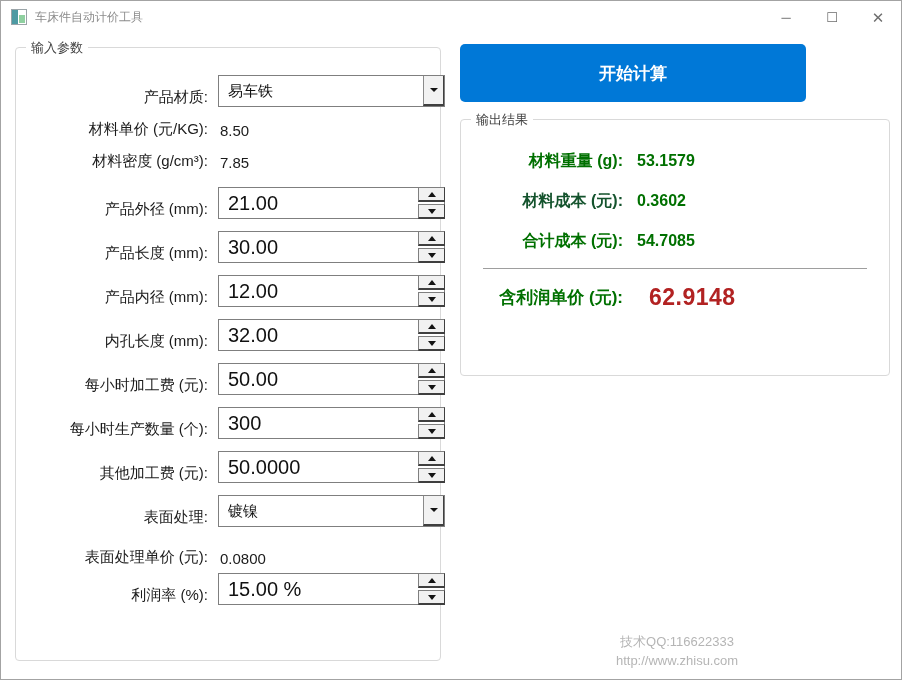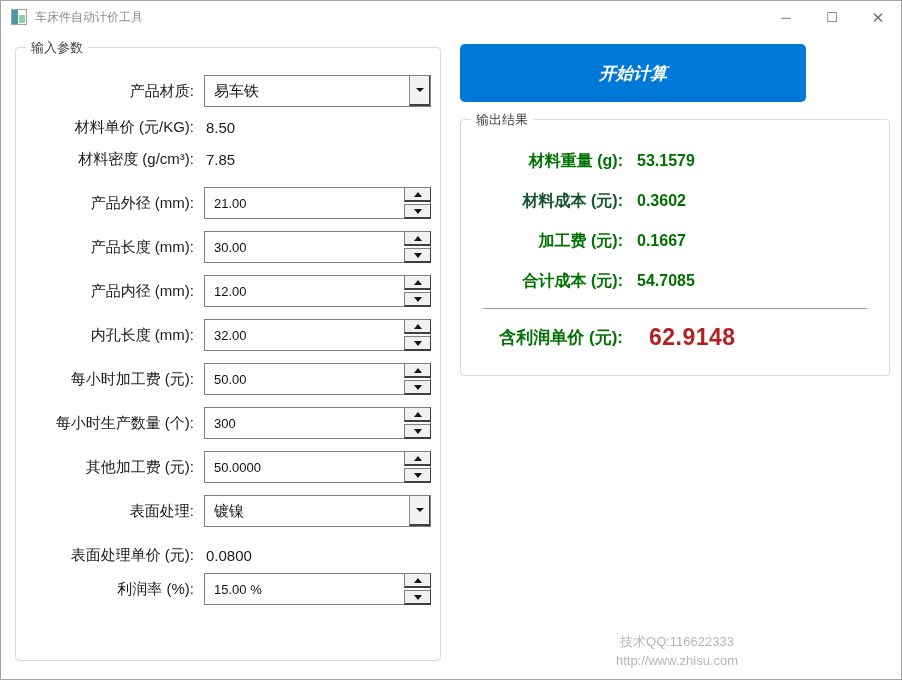--- a/index.html
+++ b/index.html
@@ -29,39 +29,39 @@
   .win-btn .glyph{line-height:1;}
   .win-btn.close{font-size:15px;}
   
   .groupbox{
     position:absolute;border:1px solid #d9d9d9;border-radius:4px;background:#ffffff;box-sizing:border-box;
   }
   .groupbox .legend{
     position:absolute;top:-9px;left:10px;background:#ffffff;padding:0 5px;
     font-size:13px;color:#3f3f3f;
   }
-  #input-group{left:14px;top:46px;width:426px;height:614px;padding:27px 0 0 10px;}
-  
-  .row{display:flex;align-items:center;}
+  #input-group{left:14px;top:46px;width:426px;height:614px;padding:27px 0 0 24px;}
+  
+  .row{display:flex;align-items:flex-end;}
   .row .lbl{
     width:168px;text-align:right;font-size:15px;color:#1b1b1b;flex:none;margin-right:10px;white-space:nowrap;
   }
   .row.h32{height:32px;}
   .row.hstatic{height:24px;}
   .mb8{margin-bottom:8px;}  .mb16{margin-bottom:16px;}
   .mb12{margin-bottom:12px;} .mb6{margin-bottom:6px;} .mb14{margin-bottom:14px;}
   .static-val{font-size:15px;color:#1b1b1b;padding-left:2px;}
   
   .fieldbox{
     position:relative;width:227px;height:32px;border:1px solid #7f7f7f;background:#ffffff;
     box-sizing:border-box;flex:none;
   }
   .fieldbox input{
     position:absolute;left:0;top:0;bottom:0;width:192px;border:none;outline:none;
-    padding:0 4px 0 9px;font-size:13px;color:#111;font-family:inherit;background:transparent;
+    padding:0 4px 0 9px;font-size:20px;color:#111;font-family:inherit;background:transparent;
   }
   .combo-text{
     position:absolute;left:9px;top:0;height:30px;line-height:30px;font-size:15px;color:#111;
   }
   .combo-btn{
     position:absolute;right:0;top:0;bottom:0;width:21px;
     background:#f2f2f2;border-left:1px solid #8a8a8a;border-bottom:2px solid #3f3f3f;border-right:1px solid #3f3f3f;
     display:flex;align-items:center;justify-content:center;box-sizing:border-box;
   }
   .spin-btns{
@@ -72,21 +72,21 @@
     height:15px;background:#f1f1f1;border:1px solid #7f7f7f;
     border-right:1px solid #3f3f3f;border-bottom:2px solid #3f3f3f;
     display:flex;align-items:center;justify-content:center;box-sizing:border-box;
   }
   .tri-up{width:0;height:0;border-left:4px solid transparent;border-right:4px solid transparent;border-bottom:5px solid #141414;}
   .tri-down{width:0;height:0;border-left:4px solid transparent;border-right:4px solid transparent;border-top:5px solid #141414;}
   .tri-down.sm{border-left-width:4px;border-right-width:4px;border-top-width:4px;}
   
   #calc-button{
     position:absolute;left:459px;top:43px;width:346px;height:58px;border:none;border-radius:5px;
-    color:#ffffff;font-size:17px;font-weight:bold;font-family:inherit;cursor:pointer;font-style:italic;
+    color:#ffffff;font-size:17px;font-weight:bold;font-family:inherit;cursor:pointer;
   }
   #output-group{left:459px;top:118px;width:430px;height:257px;padding:28px 12px 0 12px;}
   .out-row{display:flex;align-items:center;height:26px;margin-bottom:14px;}
   .out-row .olbl{
     width:150px;text-align:right;font-size:16px;font-weight:bold;flex:none;white-space:nowrap;
   }
   .out-row .oval{margin-left:14px;font-size:16px;font-weight:bold;}
   .out-divider{height:1px;background:#9e9e9e;margin:12px 10px 12px 10px;}
   .final-row{display:flex;align-items:center;height:32px;margin-top:2px;}
   .final-row .olbl{width:150px;text-align:right;font-size:17px;font-weight:bold;flex:none;white-space:nowrap;}
@@ -283,24 +283,20 @@
 
   <div class="out-row">
     <span class="olbl" style="color:#007000;">材料重量 (g):</span>
     <span class="oval" style="color:#007000;">53.1579</span>
   </div>
   <div class="out-row">
     <span class="olbl" style="color:#14532d;">材料成本 (元):</span>
     <span class="oval" style="color:#007000;">0.3602</span>
   </div>
   <div class="out-row">
-    <span class="olbl" style="color:#007000;">加工费 (元):</span>
-    <span class="oval" style="color:#007000;">0.1667</span>
-  </div>
-  <div class="out-row">
     <span class="olbl" style="color:#007000;">合计成本 (元):</span>
     <span class="oval" style="color:#007000;">54.7085</span>
   </div>
 
   <div class="out-divider"></div>
 
   <div class="final-row">
     <span class="olbl" style="color:#007000;">含利润单价 (元):</span>
     <span class="oval" style="color:#b22222;">62.9148</span>
   </div>

